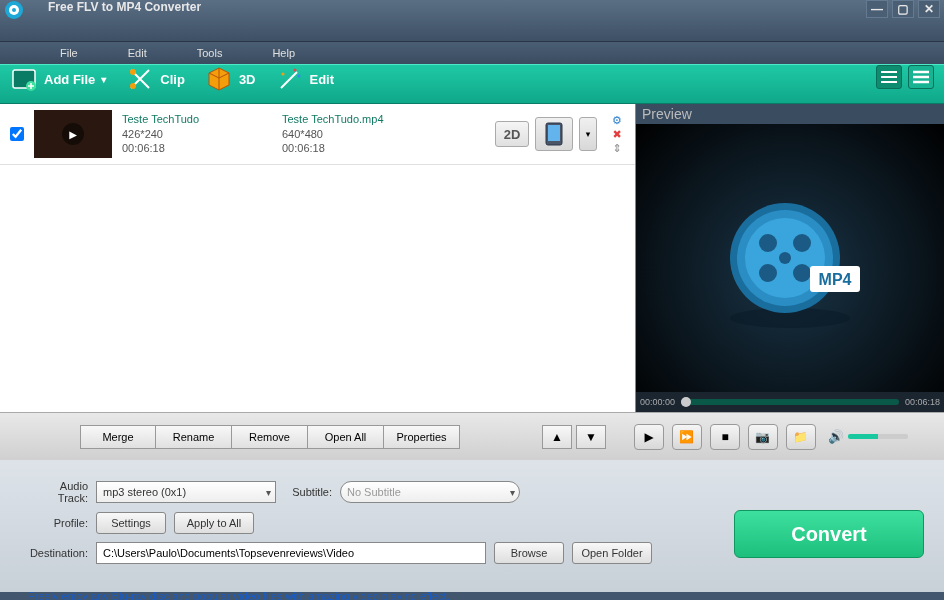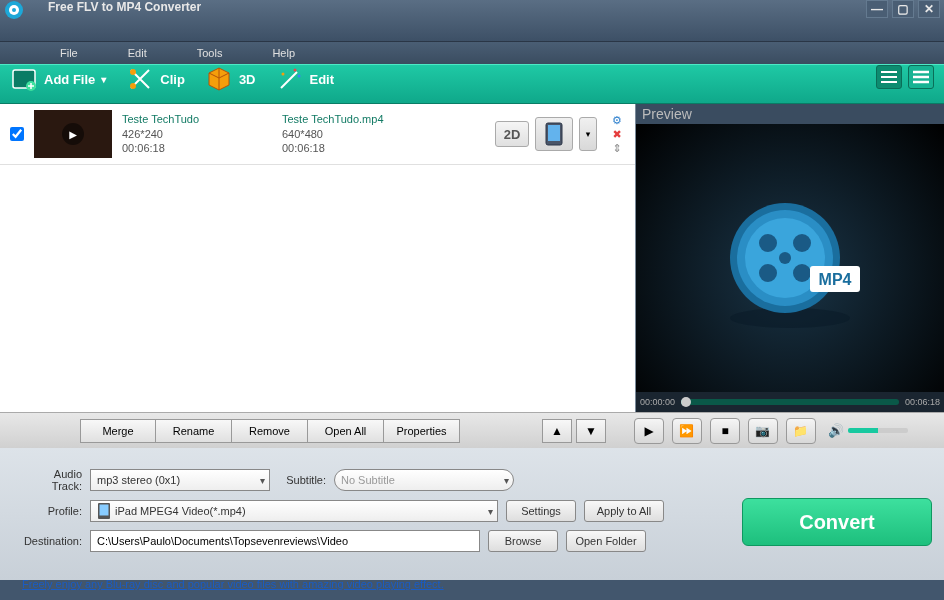--- a/index.html
+++ b/index.html
@@ -42,43 +42,43 @@
 
 
 .preview { width: 308px; background: #000; display: flex; flex-direction: column; }
 .preview-label { background: #3a4c60; color: #bbb; font-size: 14px; padding: 2px 6px; }
 .preview-screen { flex: 1; background: radial-gradient(circle at 50% 55%, #1a3548, #000); display: flex; align-items: center; justify-content: center; }
 .preview-timeline { height: 20px; background: #1a2530; display: flex; align-items: center; padding: 0 4px; font-size: 9px; color: #aaa; }
 .timeline-bar { flex: 1; height: 6px; background: linear-gradient(to right, #18c9a0 0%, #18c9a0 1%, #0a5848 1%); margin: 0 6px; border-radius: 3px; position: relative; }
 .timeline-bar::before { content:''; position:absolute; left:0; top:-2px; width:10px; height:10px; background:#ccc; border-radius:50%; }
 
 
-.actionbar { height: 36px; background: linear-gradient(#e8e8e8, #d0d0d0); border-top: 1px solid #aaa; display: flex; align-items: center; padding: 0 10px; }
+.actionbar { height: 48px; background: linear-gradient(#e8e8e8, #d0d0d0); border-top: 1px solid #aaa; display: flex; align-items: center; padding: 0 10px; }
 .listactions { display: flex; padding-left: 70px; }
 .listactions .abtn { width: 76px; height: 24px; background: linear-gradient(#f8f8f8,#e0e0e0); border: 1px solid #999; font-size: 11px; display: flex; align-items: center; justify-content: center; cursor: pointer; }
 .listactions .abtn + .abtn { border-left: none; }
 .updown { margin-left: auto; display: flex; gap: 4px; margin-right: 20px; }
 .updown .ud { width: 30px; height: 24px; background: linear-gradient(#f8f8f8,#e0e0e0); border: 1px solid #999; display: flex; align-items: center; justify-content: center; cursor: pointer; font-size: 12px; }
 .player-controls { width: 308px; display: flex; align-items: center; gap: 8px; padding-left: 8px; }
 .pbtn { width: 30px; height: 26px; background: linear-gradient(#f5f5f5,#d8d8d8); border: 1px solid #999; border-radius: 4px; display: flex; align-items: center; justify-content: center; cursor: pointer; font-size: 12px; }
 .volume { display: flex; align-items: center; gap: 4px; margin-left: 4px; }
 .volume-bar { width: 60px; height: 5px; background: linear-gradient(to right,#18c9a0 50%,#ccc 50%); border-radius: 2px; }
 
 
-.bottom { padding: 20px 22px 10px; background: linear-gradient(#dde3e9, #c8d0d8); font-size: 11px; color: #333; height: 132px; position: relative; }
+.bottom { padding: 20px 28px 10px; background: linear-gradient(#dde3e9, #c8d0d8); font-size: 11px; color: #333; height: 132px; position: relative; }
 .setting-row { display: flex; align-items: center; margin-bottom: 8px; gap: 8px; }
 .setting-row .lbl { text-align: right; width: 60px; }
 .combo { height: 22px; background: linear-gradient(#fff,#eee); border: 1px solid #888; display: flex; align-items: center; padding: 0 20px 0 6px; position: relative; cursor: pointer; }
 .combo::after { content:'▾'; position:absolute; right:4px; font-size:10px; color:#555; }
 .combo.audio { width: 180px; }
 .combo.subtitle { width: 180px; color:#999;border-radius:11px; }
 .combo.profile { width: 408px; }
 .textin { height: 22px; background: #fff; border: 1px solid #888; padding: 0 6px; width: 390px; font-size: 11px; }
 .sbtn { height: 22px; width: 70px; background: linear-gradient(#f8f8f8,#dedede); border: 1px solid #888; border-radius: 3px; font-size: 11px; cursor: pointer; display:flex; align-items:center; justify-content:center; }
-.convert-btn { position: absolute; right: 12px; top: 50px; width: 190px; height: 48px; background: linear-gradient(#3de09e, #1dbf7d); border: 1px solid #0e9860; border-radius: 6px; color: #fff; font-size: 20px; font-weight: bold; display: flex; align-items: center; justify-content: center; cursor: pointer; }
+.convert-btn { position: absolute; right: 20px; top: 50px; width: 190px; height: 48px; background: linear-gradient(#3de09e, #1dbf7d); border: 1px solid #0e9860; border-radius: 6px; color: #fff; font-size: 20px; font-weight: bold; display: flex; align-items: center; justify-content: center; cursor: pointer; }
 .promo { color: #1a5cc4; text-decoration: underline; cursor: pointer; margin-top: 18px; display: inline-block; }
 </style>
 </head>
 <body>
 
 <div class="titlebar">
   <div class="logo">
     <svg width="32" height="20" viewBox="0 0 32 20">
         <circle cx="10" cy="10" r="9" fill="#1da8d8"></circle>
         <circle cx="10" cy="10" r="5" fill="#fff"></circle>
@@ -247,27 +247,20 @@
     <div class="combo audio">
         <span>mp3 stereo (0x1)</span>
       </div>
     <span class="lbl" style="width:48px">Subtitle:</span>
     <div class="combo subtitle">
         <span>No Subtitle</span>
       </div>
   </div>
   <div class="setting-row">
     <span class="lbl">Profile:</span>
-    <div class="combo profile">
-      <svg width="14" height="16" style="margin-right:4px">
-          <rect x="1" y="0" width="12" height="16" rx="1" fill="#555"></rect>
-          <rect x="2.5" y="1.5" width="9" height="11" fill="#8cf"></rect>
-        </svg>
-      <span>iPad MPEG4 Video(*.mp4)</span>
-    </div>
     <div class="sbtn">Settings</div>
     <div class="sbtn" style="width:80px">Apply to All</div>
   </div>
   <div class="setting-row">
     <span class="lbl">Destination:</span>
     <input class="textin" value="C:\Users\Paulo\Documents\Topsevenreviews\Video" style="">
     <div class="sbtn">Browse</div>
     <div class="sbtn" style="width:80px">Open Folder</div>
   </div>
   <div class="convert-btn">Convert</div>

